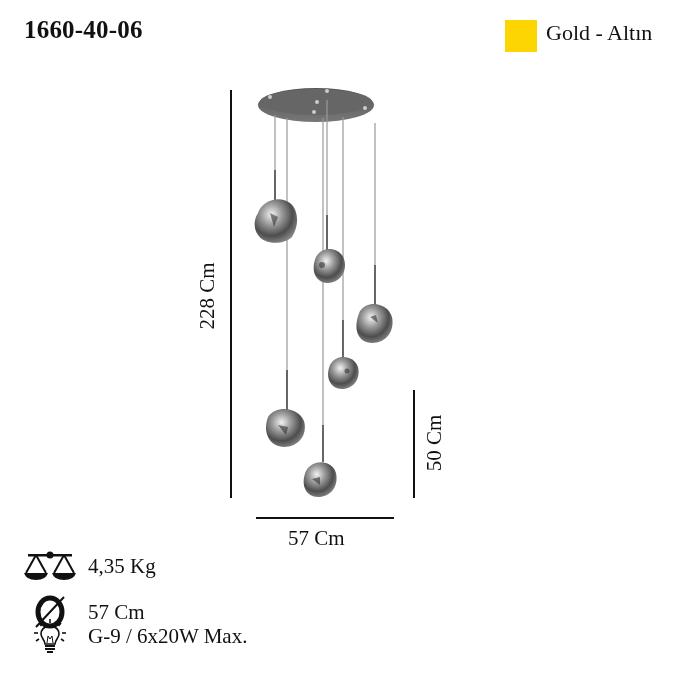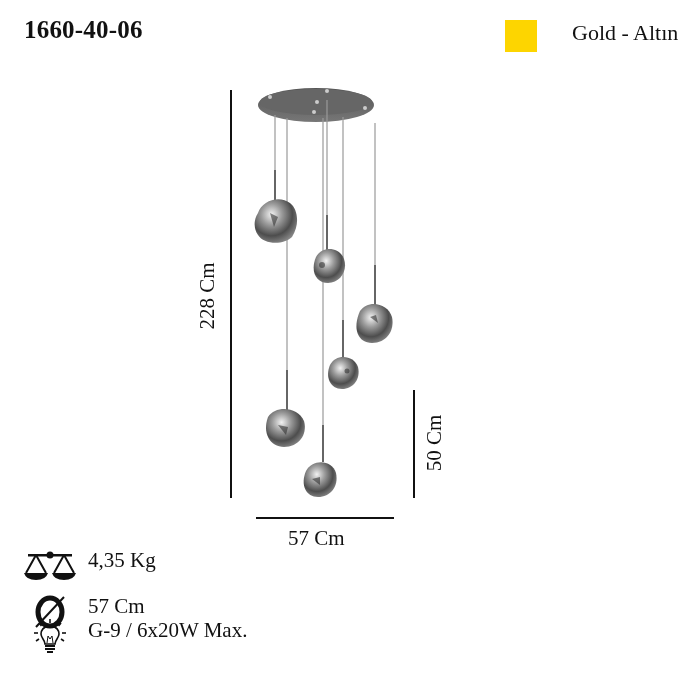--- a/index.html
+++ b/index.html
@@ -1,25 +1,25 @@
 <!DOCTYPE html>
 <html><head>
   <meta charset="utf-8">
   <style>
     html, body { margin:0; padding:0; background:#ffffff; }
     body { width:700px; height:700px; position:relative; overflow:hidden;
            font-family: "DejaVu Serif", "Liberation Serif", serif; color:#111; }
     .abs { position:absolute; }
     .code { left:24px; top:16px; font-size:25px; font-family:"Liberation Serif","DejaVu Serif",serif; font-weight:bold; letter-spacing:0.2px; }
     .swatch { left:505px; top:20px; width:32px; height:32px; }
-    .color-label { left:546px; top:20px; font-size:22px; font-family:"Liberation Serif","DejaVu Serif",serif;margin-left:26px; }
+    .color-label { left:546px; top:20px; font-size:22px; font-family:"Liberation Serif","DejaVu Serif",serif; }
     .dimline { background:#111; }
     .vtext { font-size:21px; font-family:"Liberation Serif","DejaVu Serif",serif; transform-origin:center center; transform:rotate(-90deg); white-space:nowrap; text-align:center; }
     .htext { font-size:21px; font-family:"Liberation Serif","DejaVu Serif",serif; white-space:nowrap; }
-    .spec-row { left:20px; display:flex; }
+    .spec-row { left:20px; display:flex; align-items:center; }
     .spec-icon { width:60px; height:36px; display:flex; align-items:center; justify-content:center; }
     .spec-text { font-size:21px; font-family:"Liberation Serif","DejaVu Serif",serif; margin-left:8px; }
     svg { display:block; }
   </style>
 </head>
 <body>
 
 <div class="abs code">1660-40-06</div>
 <div class="abs swatch" style="background:#FDD500;"></div>
 <div class="abs color-label">Gold - Altın</div>

